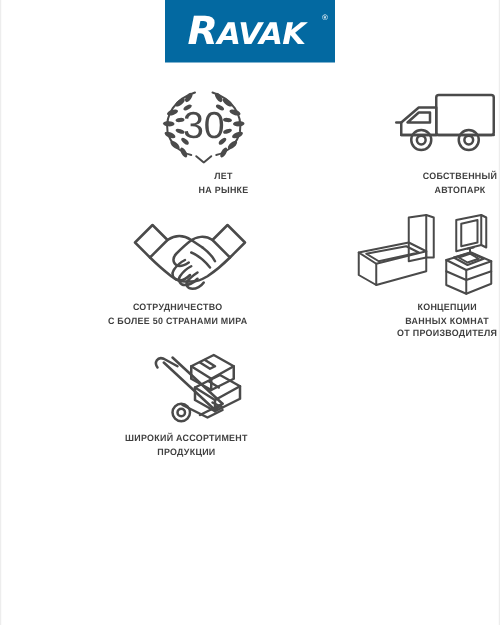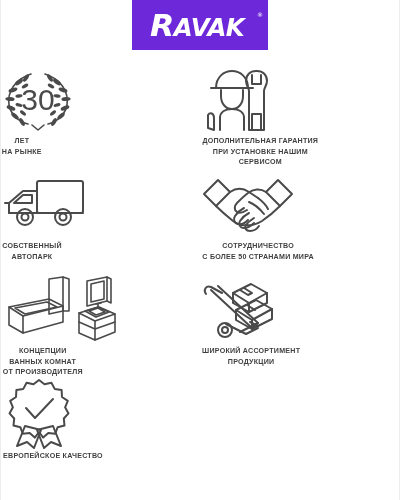--- a/index.html
+++ b/index.html
@@ -28,21 +28,21 @@
     width: 100%;
     height: 62px;
     display: flex;
     align-items: flex-start;
     justify-content: center;
   }
   .logo {
     position: relative;
     width: 136px;
     height: 50px;
-    background: #6d28d9;
+    background: #0369a1;
     display: flex;
     align-items: center;
     justify-content: center;
     overflow: hidden;
   }
   .logo-word {
     position: relative;
     color: #ffffff;
     font-family: "DejaVu Sans", sans-serif;
     font-weight: bold;
@@ -68,21 +68,21 @@
   
   .grid {
     display: grid;
     grid-template-columns: 1fr 1fr;
     grid-template-rows: 105px 105px 105px 113px;
     width: 100%;
   }
   .cell {
     display: flex;
     flex-direction: column;
-    align-items: flex-start;
+    align-items: flex-end;
     justify-content: flex-start;
     padding-top: 4px;
     box-sizing: border-box;
   }
   .icon-wrap {
     display: flex;
     align-items: center;
     justify-content: center;
     height: 66px;
   }
@@ -181,44 +181,20 @@
           </g>
           <text class="wreath-num" x="37" y="43" text-anchor="middle">30</text>
         </svg>
       </div>
       <div class="caption">
         <span>ЛЕТ</span>
         <span>НА РЫНКЕ</span>
       </div>
     </div>
 
-    <div class="cell">
-      <div class="icon-wrap">
-        <svg width="78" height="66" viewBox="0 0 78 66">
-
-          <path class="stroke" d="M16 22 C16 11, 24 5, 32 5 C40 5, 48 11, 48 22 Z"></path>
-          <path class="stroke" d="M11 22 L53 22"></path>
-
-          <path class="stroke" d="M21 24 L21 30 C21 38, 26 43, 32 43 C38 43, 43 38, 43 30 L43 24"></path>
-
-          <path class="stroke" d="M20 64 L20 52 C20 46, 25 43, 32 43 C39 43, 44 46, 44 52 L44 64"></path>
-
-          <path class="stroke" d="M14 64 L14 52 C14 47, 10 46, 8 49 L8 62 Z"></path>
-
-          <path class="stroke" d="M56 5 C50 5, 46 9, 46 15 C46 19, 49 22, 49 25 L49 64 L64 64 L64 25 C64 22, 67 19, 67 15 C67 9, 63 5, 57 5 Z
-                                   M52 9 L52 18 L61 18 L61 9"></path>
-          <path class="stroke" d="M52 48 L52 64 M61 48 L61 64 M52 48 L61 48"></path>
-        </svg>
-      </div>
-      <div class="caption">
-        <span>ДОПОЛНИТЕЛЬНАЯ ГАРАНТИЯ</span>
-        <span>ПРИ УСТАНОВКЕ НАШИМ</span>
-        <span>СЕРВИСОМ</span>
-      </div>
-    </div>
 
     <div class="cell">
       <div class="icon-wrap">
         <svg width="86" height="58" viewBox="0 0 86 58">
           <rect class="stroke" x="36" y="6" width="46" height="32" rx="2"></rect>
           <path class="stroke" d="M36 38 L36 16 L22 16 L8 28 L8 38 Z"></path>
           <path class="stroke" d="M31 20 L22 20 L13 28 L31 28 Z"></path>
           <path class="stroke" d="M8 38 L82 38"></path>
           <path class="stroke" d="M4 28 L8 28"></path>
           <circle class="stroke" cx="24" cy="42" r="8"></circle>
@@ -322,36 +298,15 @@
           <path class="stroke" d="M47 29 L55 34"></path>
           <path class="stroke" d="M50 46 L58 50"></path>
         </svg>
       </div>
       <div class="caption">
         <span>ШИРОКИЙ АССОРТИМЕНТ</span>
         <span>ПРОДУКЦИИ</span>
       </div>
     </div>
 
-    <div class="cell">
-      <div class="icon-wrap">
-        <svg width="76" height="72" viewBox="0 0 76 72">
-
-          <path class="stroke" d="M24 48 L16 68 L26 64 L33 70 L40 52 Z"></path>
-          <path class="stroke" d="M52 48 L60 68 L50 64 L43 70 L36 52 Z"></path>
-
-          <path class="stroke" d="M38 2
-            L43.5 6.2 L50.4 4.7 L53.7 10.9 L60.6 12 L61 19 L66.8 22.9 L64.1 29.3
-            L67.5 35.4 L62.8 40.5 L63.5 47.5 L56.7 49.2 L54.2 55.7 L47.3 55 L42.2 59.6
-            L38 54 L33.8 59.6 L28.7 55 L21.8 55.7 L19.3 49.2 L12.5 47.5 L13.2 40.5
-            L8.5 35.4 L11.9 29.3 L9.2 22.9 L15 19 L15.4 12 L22.3 10.9 L25.6 4.7
-            L32.5 6.2 Z"></path>
-
-          <path class="stroke" d="M25 30 L34 40 L52 21" stroke-width="3"></path>
-        </svg>
-      </div>
-      <div class="caption">
-        <span>ЕВРОПЕЙСКОЕ КАЧЕСТВО</span>
-      </div>
-    </div>
 
   </div>
 </div>
 
 </body></html>

